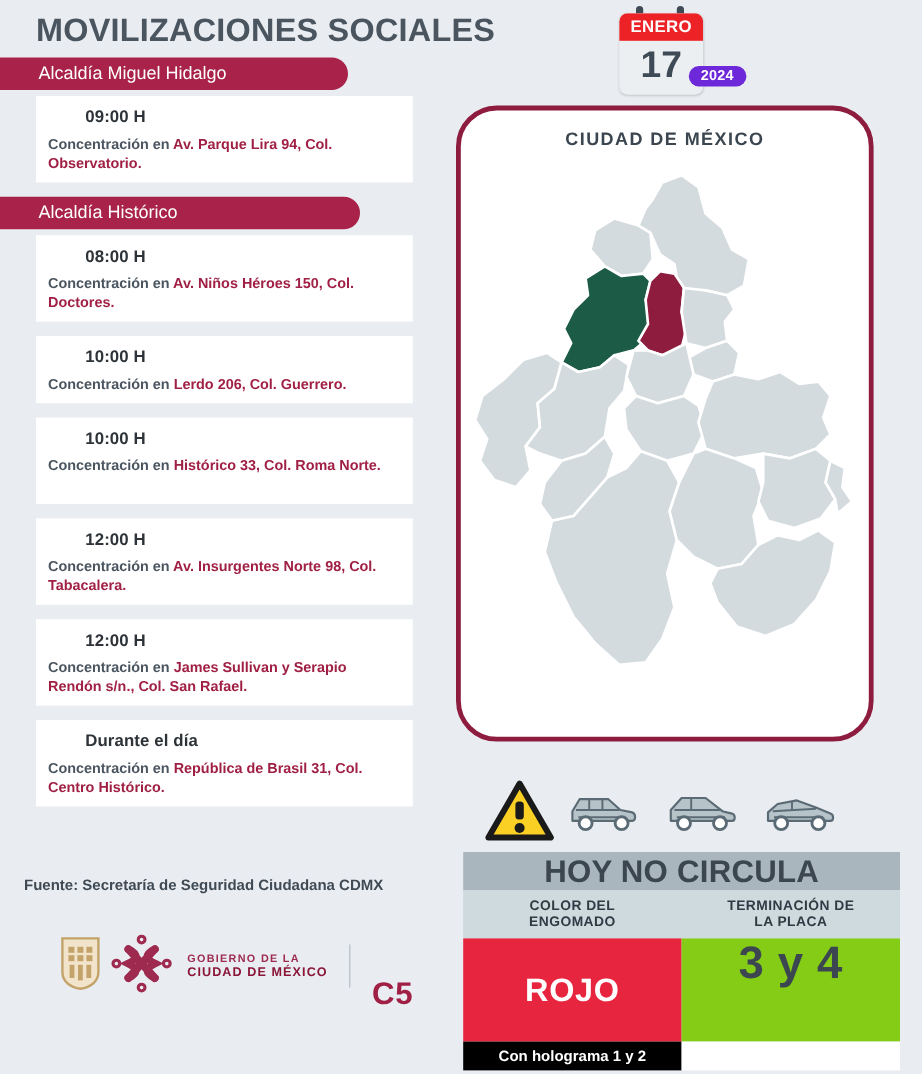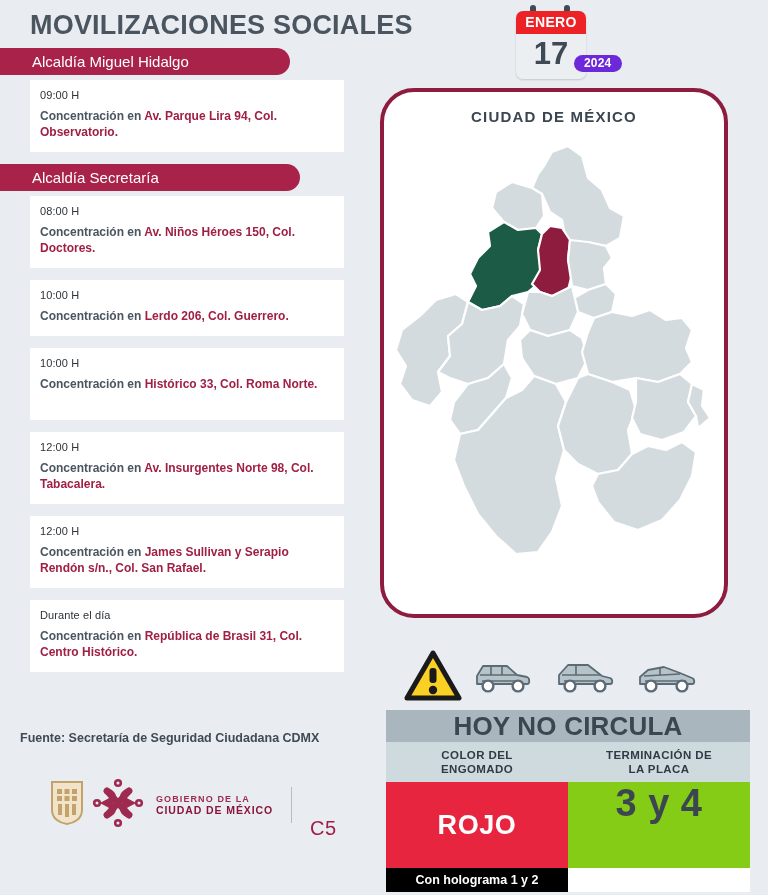--- a/index.html
+++ b/index.html
@@ -54,25 +54,26 @@
   }
   .event-card {
     position: absolute;
     left: 30px;
     width: 314px;
     background: #ffffff;
     box-sizing: border-box;
     padding: 9px 12px 10px 10px;
   }
   .event-time {
-    font-size: 11px;
-    font-weight: normal;
+    font-size: 14px;
+    font-weight: bold;
     color: #2d3338;
     margin-bottom: 7px;
     letter-spacing: 0.1px;
+    margin-left: 31px;
   }
   .event-text {
     font-size: 12px;
     line-height: 16px;
     color: #4a5560;
     font-weight: bold;
   }
   .event-text .plain {
     font-weight: bold;
     color: #4a5560;
@@ -120,22 +121,22 @@
     color: #8a1538;
     font-weight: bold;
   }
   .logo-sep {
     width: 1px;
     height: 36px;
     background: #b6bcc4;
     margin: 0 10px;
   }
   .c5-text {
-    font-size: 20px;
-    font-weight: normal;
+    font-size: 26px;
+    font-weight: bold;
     color: #a01f44;
     letter-spacing: 0.5px;
     margin-top: 47px;
   }
 
   
   .calendar {
     position: absolute;
     left: 512px;
     top: 5px;
@@ -329,21 +330,21 @@
 <div class="page">
 
   <div class="left-col">
     <div class="main-title">MOVILIZACIONES SOCIALES</div>
     <div id="sections-host">
         <div class="alcaldia-badge" style="top: 48px; width: 290px;"><span>Alcaldía Miguel Hidalgo</span></div>
         <div class="event-card" style="top: 80px; height: 72px;">
           <div class="event-time">09:00 H</div>
           <div class="event-text"><span class="plain">Concentración</span><span class="plain"> en </span><span class="addr">Av. Parque Lira 94, Col. Observatorio.</span></div>
         </div>
-        <div class="alcaldia-badge" style="top: 164px; width: 300px;"><span>Alcaldía Secretaría</span></div>
+        <div class="alcaldia-badge" style="top: 164px; width: 300px;"><span>Alcaldía Histórico</span></div>
         <div class="event-card" style="top: 196px; height: 72px;">
           <div class="event-time">08:00 H</div>
           <div class="event-text"><span class="plain">Concentración</span><span class="plain"> en </span><span class="addr">Av. Niños Héroes 150, Col. Doctores.</span></div>
         </div>
         <div class="event-card" style="top: 280px; height: 56px;">
           <div class="event-time">10:00 H</div>
           <div class="event-text"><span class="plain">Concentración</span><span class="plain"> en </span><span class="addr">Lerdo 206, Col. Guerrero.</span></div>
         </div>
         <div class="event-card" style="top: 348px; height: 72px;">
           <div class="event-time">10:00 H</div>

